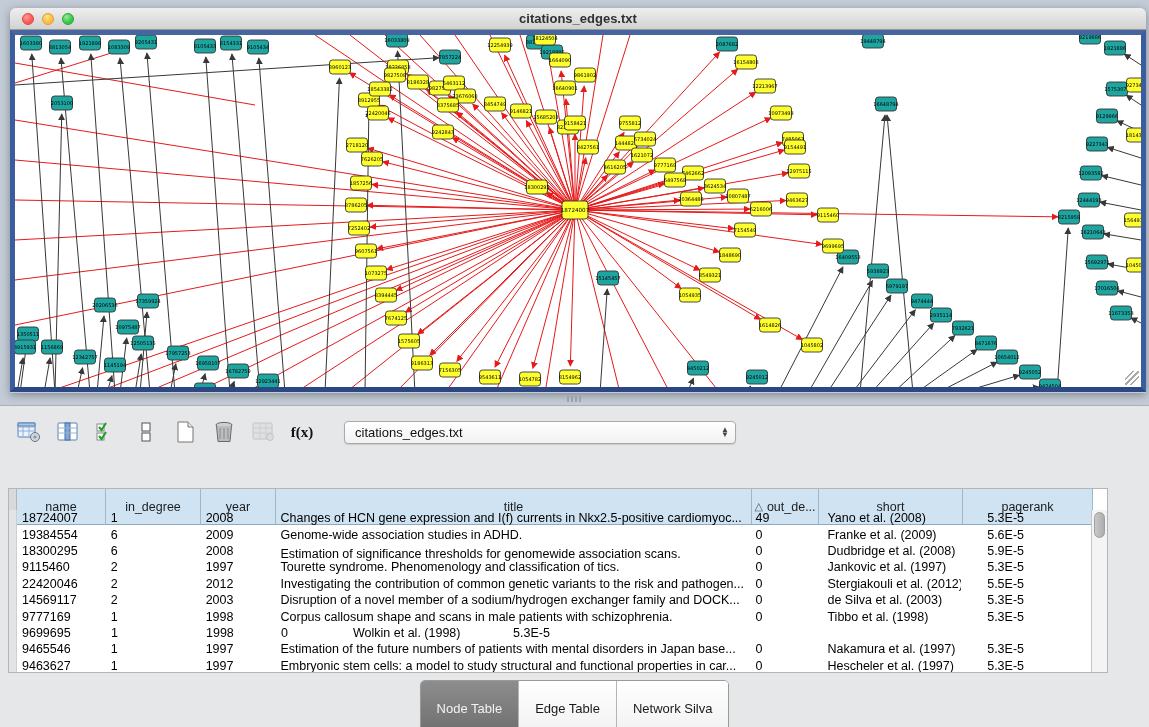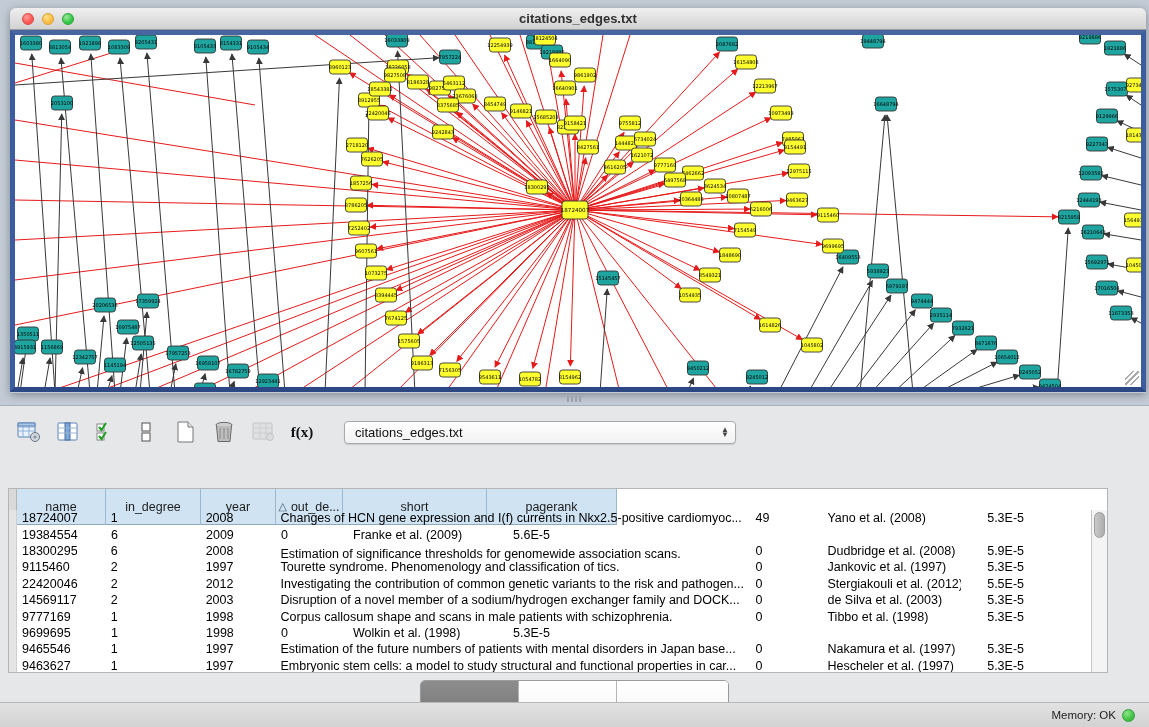--- a/index.html
+++ b/index.html
@@ -586,20 +586,23 @@
         <div class="th rowhead" style="width: 8px;"></div>
         <div class="th" style="width: 89px;">
           <span>name</span>
         </div>
         <div class="th" style="width: 95px;">
           <span>in_degree</span>
         </div>
         <div class="th" style="width: 75px;">
           <span>year</span>
         </div>
+        <div class="th" style="width: 476px;">
+          <span>title</span>
+        </div>
         <div class="th" style="width: 67px;">
           <span class="sort-glyph">△</span>
           <span>out_de...</span>
         </div>
         <div class="th" style="width: 144px;">
           <span>short</span>
         </div>
         <div class="th" style="width: 130px;">
           <span>pagerank</span>
         </div>
@@ -613,20 +616,21 @@
           <div class="td" style="width: 476px; padding-left: 5px;">Changes of HCN gene expression and I(f) currents in Nkx2.5-positive cardiomyoc...</div>
           <div class="td" style="width: 67px; padding-left: 5px;">49</div>
           <div class="td" style="width: 144px; padding-left: 10px;">Yano et al. (2008)</div>
           <div class="td" style="width: 130px; padding-left: 26px;">5.3E-5</div>
         </div>
         <div class="tr">
           <div class="td rowhead" style="width: 8px;"></div>
           <div class="td" style="width: 89px; padding-left: 5px;">19384554</div>
           <div class="td" style="width: 95px; padding-left: 5px;">6</div>
           <div class="td" style="width: 75px; padding-left: 5px;">2009</div>
+          <div class="td" style="width: 476px; padding-left: 5px;">Genome-wide association studies in ADHD.</div>
           <div class="td" style="width: 67px; padding-left: 5px;">0</div>
           <div class="td" style="width: 144px; padding-left: 10px;">Franke et al. (2009)</div>
           <div class="td" style="width: 130px; padding-left: 26px;">5.6E-5</div>
         </div>
         <div class="tr">
           <div class="td rowhead" style="width: 8px;"></div>
           <div class="td" style="width: 89px; padding-left: 5px;">18300295</div>
           <div class="td" style="width: 95px; padding-left: 5px;">6</div>
           <div class="td" style="width: 75px; padding-left: 5px;">2008</div>
           <div class="td" style="width: 476px; padding-left: 5px; margin-top: 7px;">Estimation of significance thresholds for genomewide association scans.</div>
@@ -710,17 +714,13 @@
   </div>
 
   <div class="tab-bar">
     <div class="seg" id="tabseg">
         <div class="seg-btn active">Node Table</div>
         <div class="seg-btn">Edge Table</div>
         <div class="seg-btn">Network Silva</div>
       </div>
   </div>
 
-  <div class="status-bar">
-    <span class="mem-label">Memory: OK</span>
-    <span class="mem-dot"></span>
-  </div>
 </div>
 
 </body></html>

